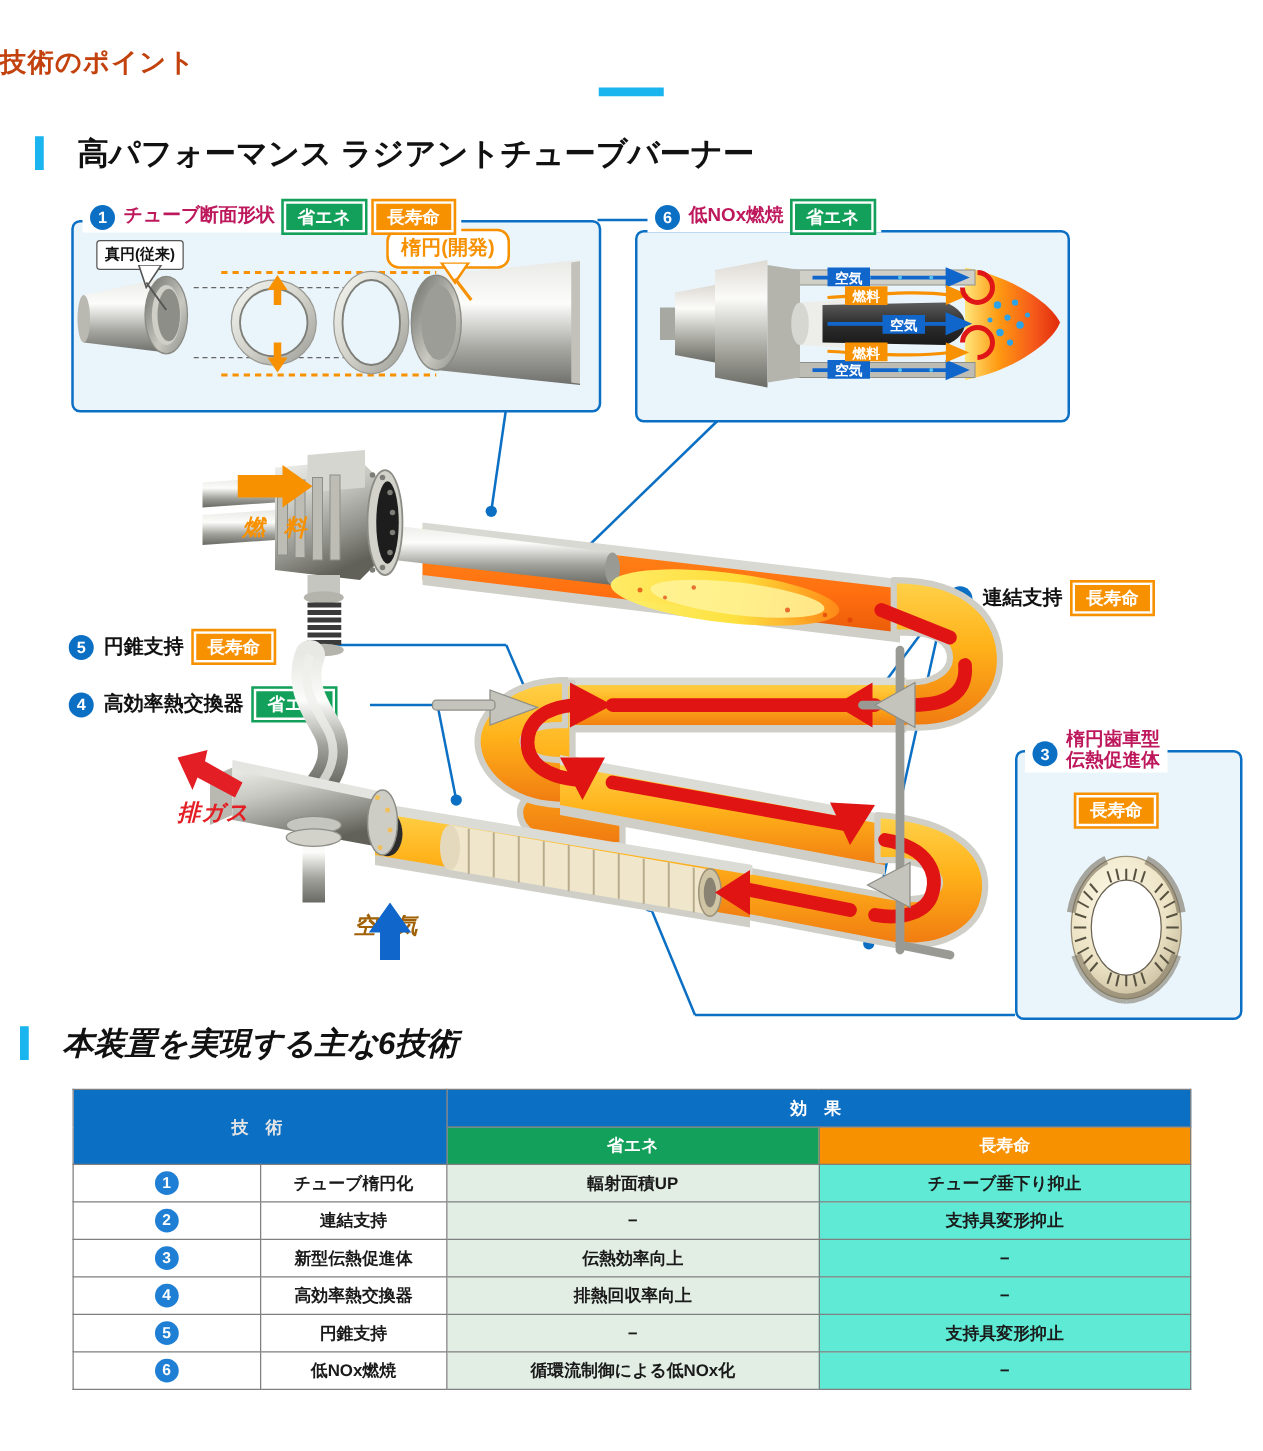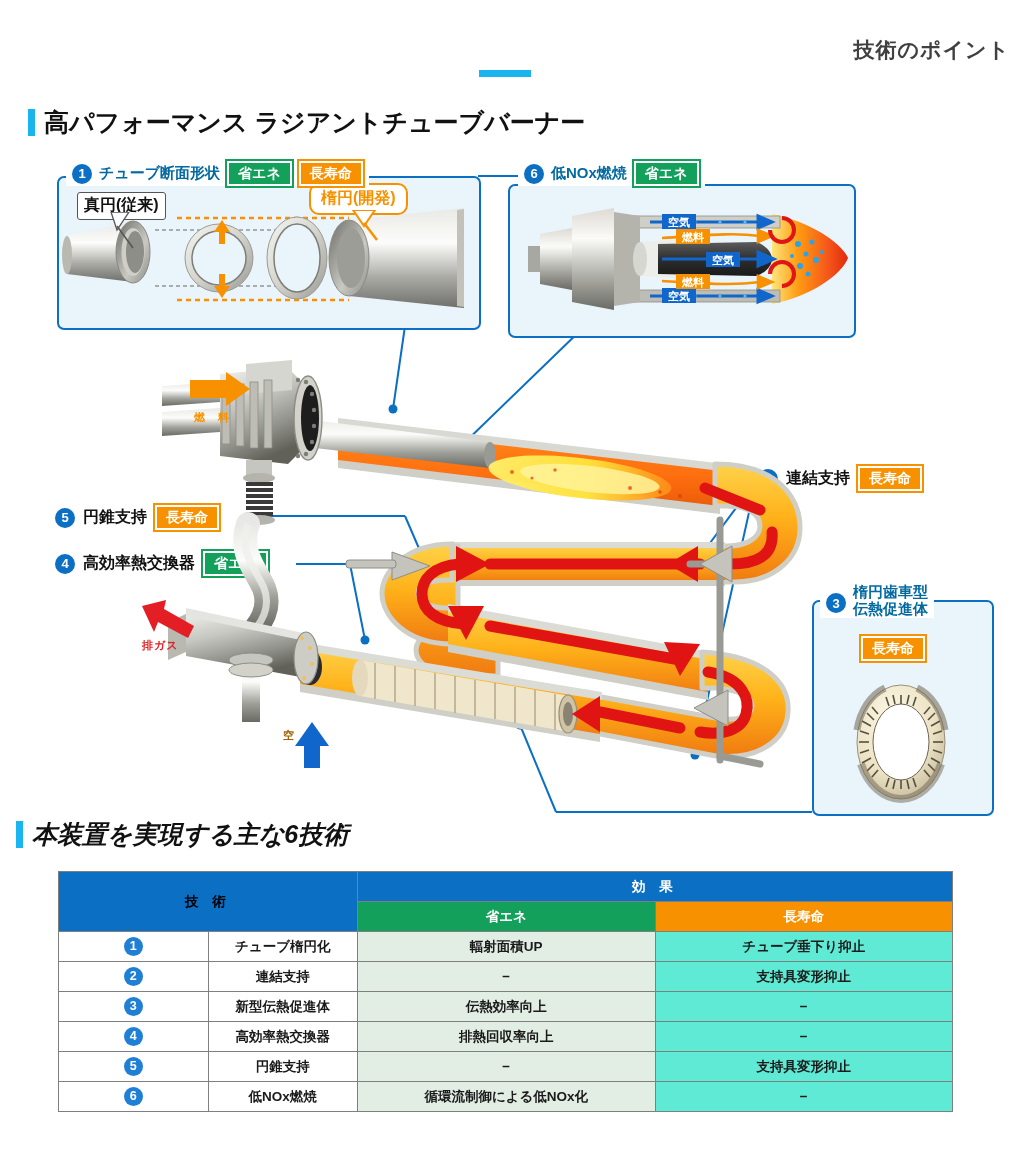--- a/index.html
+++ b/index.html
@@ -7,30 +7,30 @@
   body{
     width:1010px;height:1161px;position:relative;
     background:#ffffff;
     font-family:"Liberation Sans","DejaVu Sans",sans-serif;
     color:#1a1a1a;overflow:hidden;
   }
   .abs{position:absolute;}
 
   
   #page-title{
-    top:36px;left:0;width:1010px;text-align:right;
-    font-size:21px;font-weight:bold;letter-spacing:1px;color:#404040;
+    top:36px;left:0;width:1010px;text-align:left;
+    font-size:21px;font-weight:bold;letter-spacing:1px;color:#c2410c;
   }
   #page-title-underline{
     top:70px;left:479px;width:52px;height:7px;background:#1ab4ef;
   }
 
   
   .section-heading{
-    display:flex;align-items:center;gap:9px;
+    display:flex;align-items:center;gap:27px;
     font-size:25px;font-weight:bold;color:#111;letter-spacing:0px;
   }
   .section-bar{
     display:inline-block;width:7px;height:27px;background:#1ab4ef;flex:0 0 auto;
   }
   #heading-1{top:106px;left:28px;}
   #heading-2{top:818px;left:16px;font-style:italic;}
 
   
   .panel{
@@ -40,21 +40,21 @@
   .panel-header{
     position:absolute;display:flex;align-items:center;gap:7px;
     background:#ffffff;padding:0 6px;white-space:nowrap;
   }
   .num-badge{
     display:inline-flex;align-items:center;justify-content:center;
     width:20px;height:20px;border-radius:50%;
     background:#0b6fc4;color:#fff;font-size:13px;font-weight:bold;
     flex:0 0 auto;line-height:1;
   }
-  .panel-title{font-size:15px;font-weight:bold;color:#0369a1;line-height:1.12;}
+  .panel-title{font-size:15px;font-weight:bold;color:#be185d;line-height:1.12;}
 
   .tag{
     display:inline-block;padding:2px 9px 3px 9px;
     font-size:14px;font-weight:bold;color:#fff;line-height:1.15;
     border:2px solid #fff;box-sizing:border-box;
   }
   .tag-green{background:#13a05a;outline:2px solid #13a05a;}
   .tag-orange{background:#f79100;outline:2px solid #f79100;}
 
   
@@ -68,48 +68,48 @@
   #panel-3-header{top:584px;left:820px;align-items:flex-start;}
 
   
   .side-label{display:flex;align-items:center;gap:8px;white-space:nowrap;}
   .side-label .lbl{font-size:16px;font-weight:bold;color:#111;}
   #label-5{top:505px;left:55px;}
   #label-4{top:551px;left:55px;}
   #label-2{top:466px;left:758px;}
 
   
-  .flow-label{font-size:11px;font-weight:bold;letter-spacing:5px;}
+  .flow-label{font-size:18px;font-weight:bold;letter-spacing:5px;font-style:italic;}
   #flow-fuel{top:410px;left:194px;color:#f79100;}
   #flow-exhaust{top:638px;left:142px;color:#e31e24;letter-spacing:1px;}
   #flow-air{top:728px;left:283px;color:#a16207;}
 
   
   #connectors{top:0;left:0;width:1010px;height:1161px;pointer-events:none;}
 
   
   .bubble{
     position:absolute;background:#fff;border:1.5px solid #555;border-radius:3px;
-    font-size:16px;font-weight:bold;color:#111;padding:2px 6px 3px;white-space:nowrap;
+    font-size:12px;font-weight:bold;color:#111;padding:2px 6px 3px;white-space:nowrap;
   }
   .bubble-orange{
     background:#fff;border:2px solid #f79100;border-radius:10px;color:#f79100;
     font-size:16px;padding:3px 10px 4px;
   }
 
   
   #tech-table{
     position:absolute;top:871px;left:58px;width:895px;
     border-collapse:collapse;table-layout:fixed;
   }
   #tech-table th,#tech-table td{
     border:1px solid #7f7f7f;text-align:center;vertical-align:middle;
     font-size:13.5px;font-weight:bold;padding:0;height:29px;
   }
-  th.th-tech{background:#0b6fc4;color:#000000;font-size:15px;letter-spacing:5px;width:298px;}
+  th.th-tech{background:#0b6fc4;color:#e5e5e5;font-size:15px;letter-spacing:5px;width:298px;}
   th.th-effect{background:#0b6fc4;color:#fff;font-size:15px;letter-spacing:5px;}
   th.th-green{background:#13a05a;color:#fff;font-size:14px;}
   th.th-orange{background:#f79100;color:#fff;font-size:14px;}
   td.cell-no{width:62px;background:#fff;}
   td.cell-name{background:#fff;}
   td.cell-green{background:#e2eee4;width:300px;margin-left:12px;}
   td.cell-orange{background:#5eead4;width:235px;}
   .row-badge{
     display:inline-flex;align-items:center;justify-content:center;
     width:19px;height:19px;border-radius:50%;

